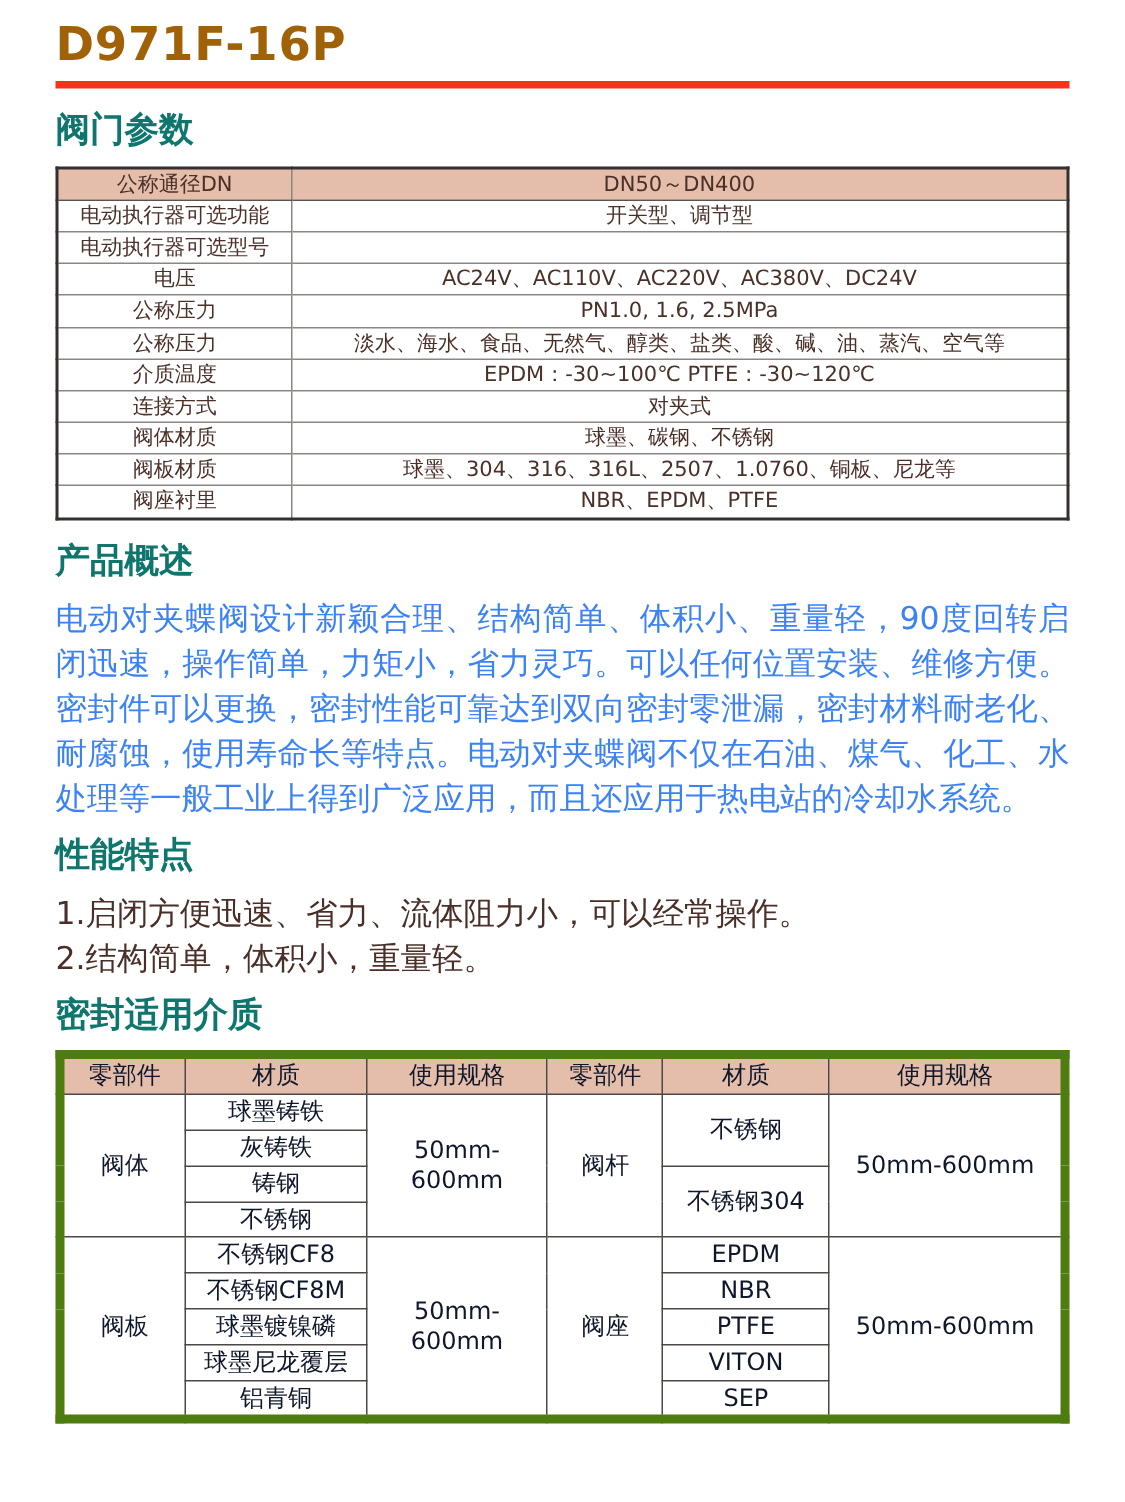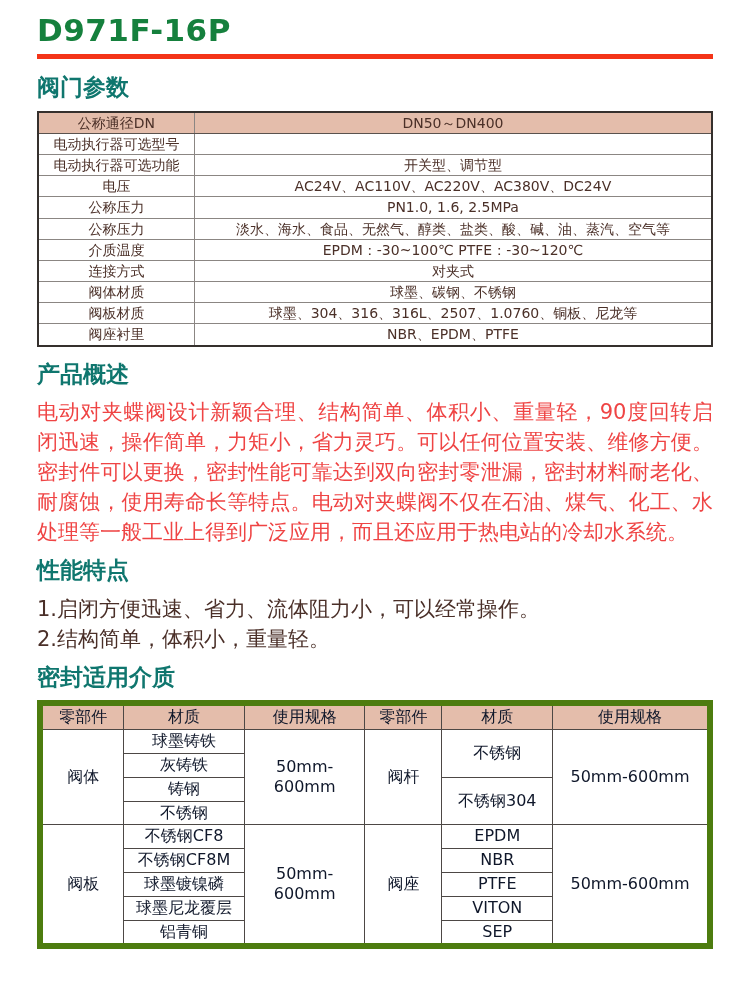--- a/index.html
+++ b/index.html
@@ -6,21 +6,21 @@
   html,body { margin:0; padding:0; background:#ffffff; }
   body {
     width:750px; height:1001px;
     font-family:"DejaVu Sans","Liberation Sans",sans-serif;
     color:#4b3028;
     overflow:hidden;
   }
   .page { width:750px; padding:8px 37px 0 37px; }
 
   .title {
-    font-size:31px; font-weight:bold; color:#15803d;
+    font-size:31px; font-weight:bold; color:#a16207;
     margin:4px 0 6px 0; letter-spacing:0.5px;
   }
   .red-rule { height:5px; background:#f43418; margin:0 0 15px 0; }
 
   .section-heading {
     font-size:23px; font-weight:bold; color:#0f766e;
     margin:0 0 9px 0; line-height:1.2;
   }
 
   
@@ -34,21 +34,21 @@
     border:1px solid #8b8683;
     height:21px; padding:1px 4px;
     text-align:center; line-height:1.3;
   }
   table.params td.label { width:23.2%; }
   table.params tr.head td { background:#e4bdab; border-bottom:1px solid #5a524e; }
 
   
   .overview-text {
     font-size:21px; line-height:30px; text-align:justify;
-    margin:0 0 10px 0; color:#ef4444;
+    margin:0 0 10px 0; color:#3b82f6;
   }
   .feature-line {
     font-size:21px; line-height:30px; color:#4a2f28;
   }
   .features-block { margin:0 0 10px 0; }
 
   
   table.seal {
     width:100%; border-collapse:collapse;
     font-size:16px; color:#0f172a;
@@ -78,26 +78,26 @@
 
   <div class="section-heading">阀门参数</div>
 
   <table class="params">
     <tbody>
         <tr class="head">
       <td class="label">公称通径DN</td>
       <td>DN50～DN400</td>
     </tr>
     <tr>
+      <td class="label">电动执行器可选功能</td>
+      <td>开关型、调节型</td>
+    </tr>
+    <tr>
       <td class="label">电动执行器可选型号</td>
       <td></td>
-    </tr>
-    <tr>
-      <td class="label">电动执行器可选功能</td>
-      <td>开关型、调节型</td>
     </tr>
     <tr>
       <td class="label">电压</td>
       <td>AC24V、AC110V、AC220V、AC380V、DC24V</td>
     </tr>
     <tr>
       <td class="label">公称压力</td>
       <td>PN1.0, 1.6, 2.5MPa</td>
     </tr>
     <tr>

